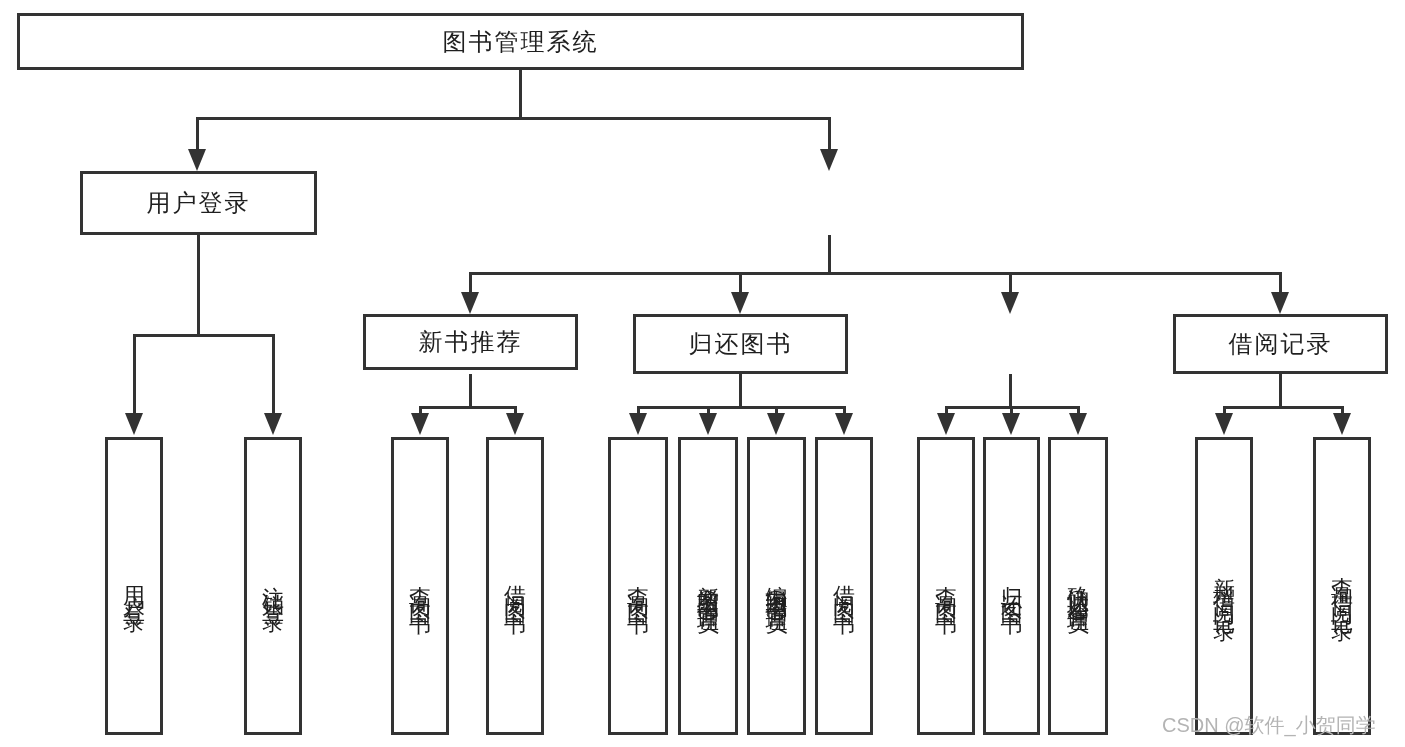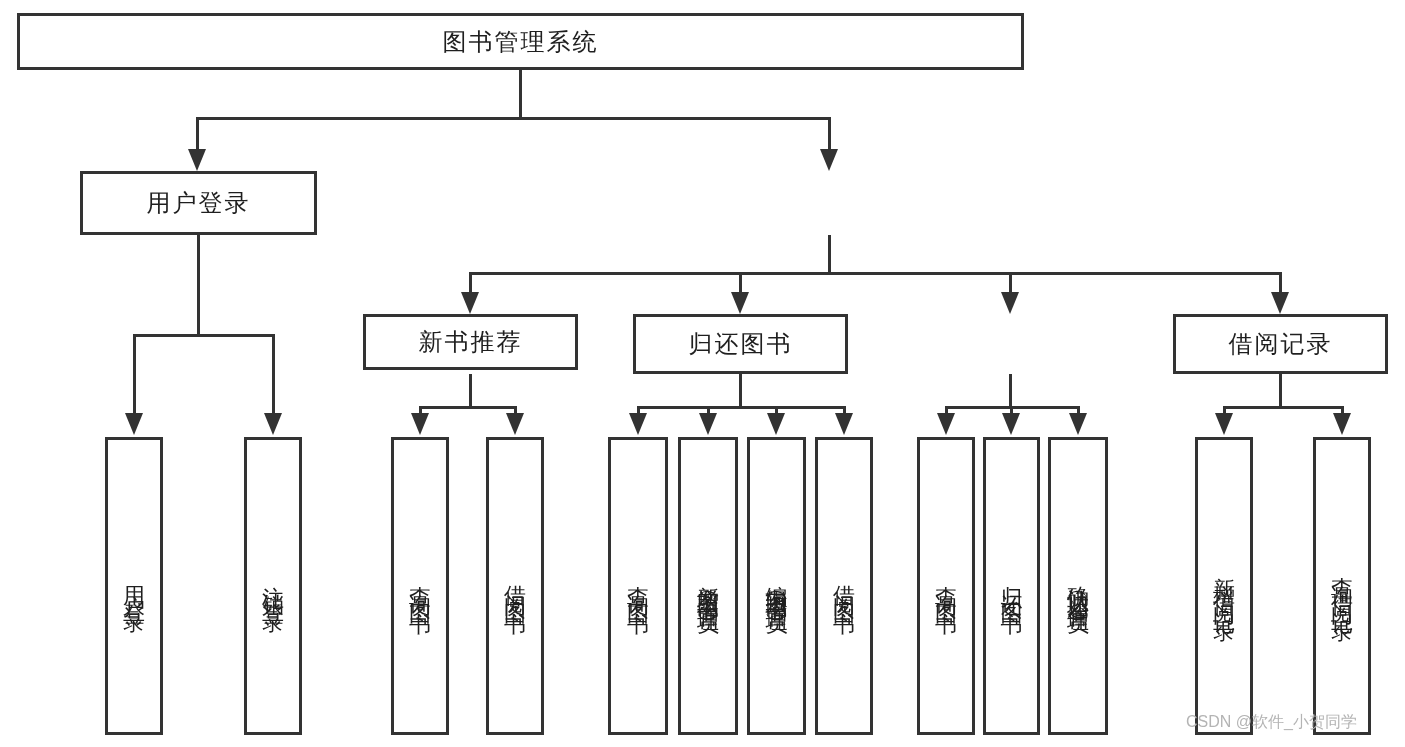--- a/index.html
+++ b/index.html
@@ -38,22 +38,22 @@
   .vl{ position:absolute; width:2.5px; background:#333333; }
   .hl{ position:absolute; height:2.5px; background:#333333; }
   .arrow{
     position:absolute; width:0; height:0;
     border-left:9px solid transparent;
     border-right:9px solid transparent;
     border-top:22px solid #333333;
   }
   .watermark{
     position:absolute;
-    left:1186px; top:712px;
-    font-size:16px;
+    left:1162px; top:712px;
+    font-size:20px;
     color:#b4b4b4;
     white-space:nowrap;
     z-index:5;
   }
 </style>
 </head>
 <body>
 
 <div class="canvas">
 

